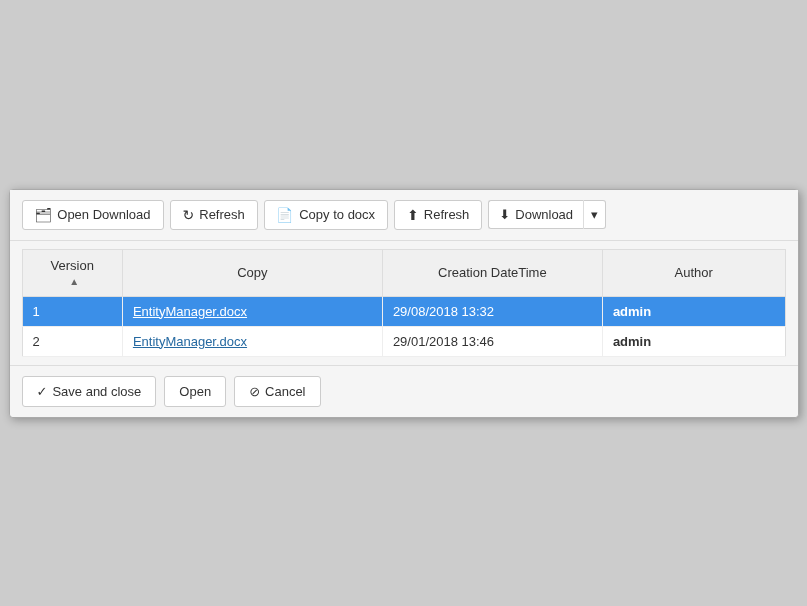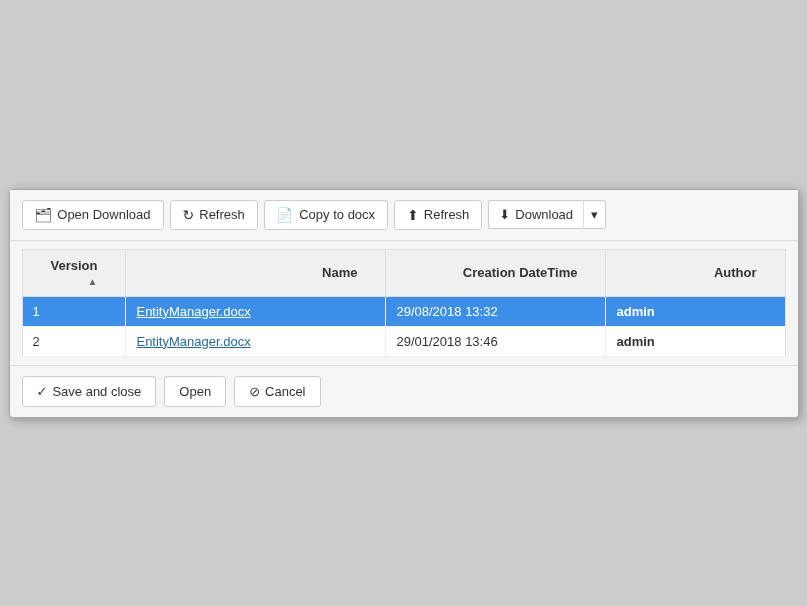--- a/index.html
+++ b/index.html
@@ -125,25 +125,25 @@
       border-collapse: collapse;
       background: #fff;
       border: 1px solid #ddd;
     }
 
     thead tr {
       background: #f0f0f0;
     }
 
     th {
-      text-align: right;
+      text-align: center;
       padding: 8px 28px;
       border-bottom: 1px solid #ddd;
       border-right: 1px solid #ddd;
-      font-weight: bold;
+      font-weight: normal;
       color: #333;
       font-size: 13px;
     }
 
     th:last-child {
       border-right: none;
     }
 
     td {
       padding: 7px 10px;
@@ -257,21 +257,21 @@
 
   <div class="table-container">
     <table>
       <thead>
         <tr>
           <th class="col-version">
             <span>Version</span>
             <span class="sort-icon">▲</span>
           </th>
           <th class="col-name">
-            <span>Name</span>
+            <span>Copy</span>
           </th>
           <th class="col-datetime">
             <span>Creation DateTime</span>
           </th>
           <th class="col-author">
             <span>Author</span>
           </th>
         </tr>
       </thead>
       <tbody id="table-body">

